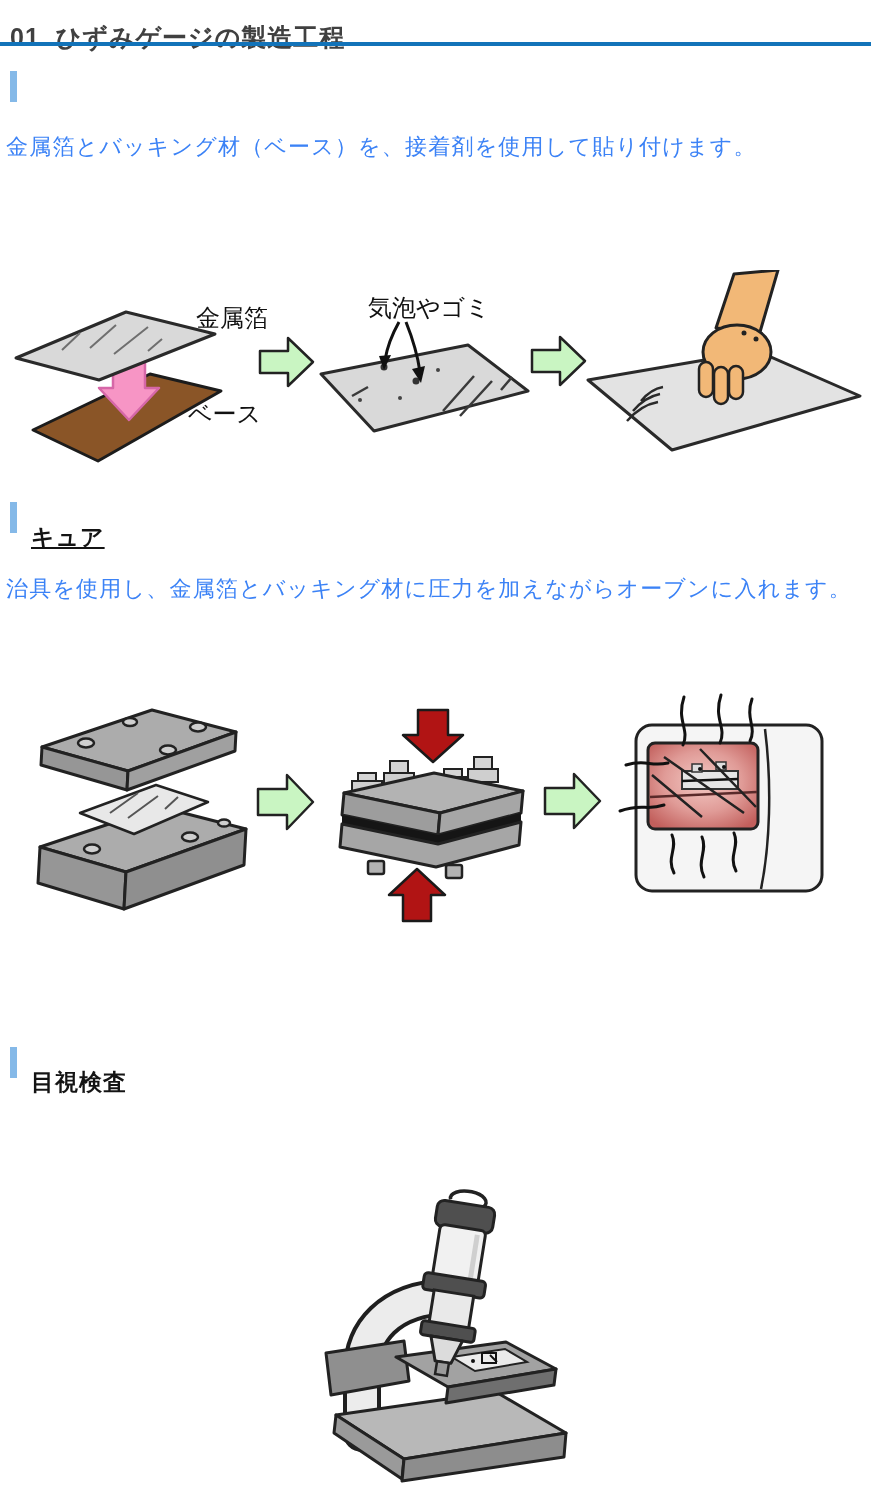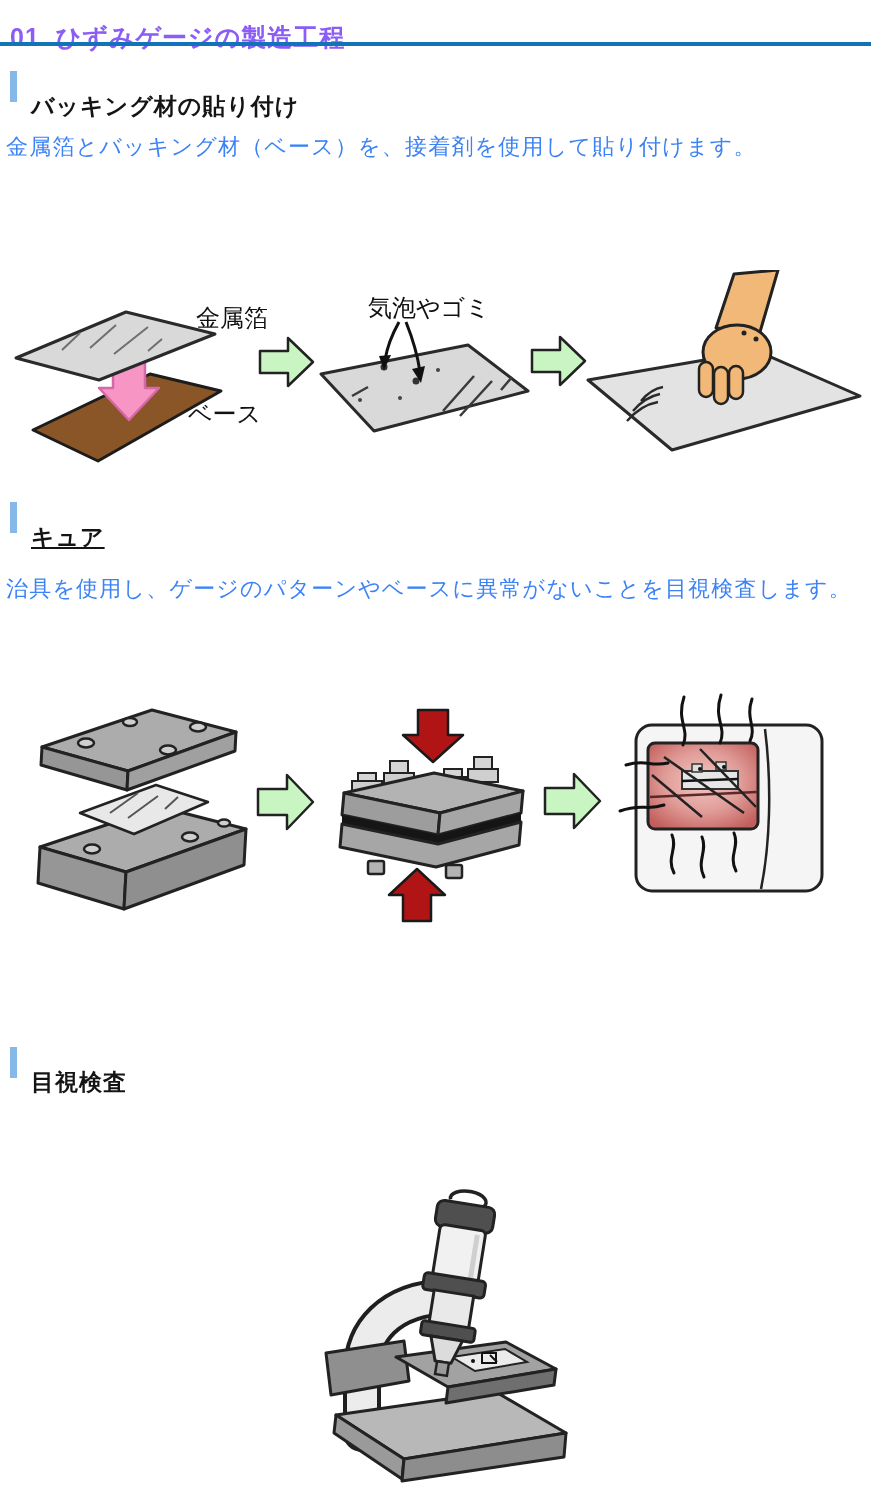--- a/index.html
+++ b/index.html
@@ -2,21 +2,21 @@
 <html><head>
 <meta charset="utf-8">
 <style>
   html,body { margin:0; padding:0; background:#ffffff; }
   .page {
     position:relative; width:871px; height:1509px; background:#ffffff;
     font-family:"Liberation Sans", sans-serif; overflow:hidden;
   }
   .abs { position:absolute; }
   .title {
-    left:10px; top:4px; font-size:25px; font-weight:bold; color:#8b5cf6;
+    left:10px; top:4px; font-size:25px; font-weight:bold; color:#404040;
     letter-spacing:1px; white-space:nowrap;
   }
   .rule { left:0; top:42px; width:871px; height:4px; background:#1273b9; }
   .sec-bar { width:7px; background:#85b9e8; left:10px; height:31px; }
   .sec-h {
     left:31px; font-size:23px; font-weight:bold; color:#141414;
     letter-spacing:1px; line-height:31px; white-space:nowrap;
   }
   .body-line {
     left:6px; font-size:22px; color:#3b82f6; letter-spacing:1.2px;
@@ -26,21 +26,20 @@
 </style>
 </head>
 <body>
 
 <div class="page">
 
   <h1 class="abs title">01. ひずみゲージの製造工程</h1>
   <div class="abs rule"></div>
 
   <div class="abs sec-bar" style="top:71px;"></div>
-  <h2 class="abs sec-h" style="top:72px;">バッキング材の貼り付け</h2>
   <div class="abs body-line" style="top:131px;">金属箔とバッキング材（ベース）を、接着剤を使用して貼り付けます。</div>
 
   <svg class="abs" style="left:0; top:270px;" width="871" height="210" viewBox="0 0 871 210">
 
     <polygon points="33,160 150,104 221,121 98,191" fill="#8a5527" stroke="#1c1c1c" stroke-width="3" stroke-linejoin="round"></polygon>
 
     <polygon points="113,90 145,90 145,118 159,118 129,150 99,118 113,118" fill="#f795c5" stroke="#d667a8" stroke-width="2.5" stroke-linejoin="round"></polygon>
 
     <polygon points="16,88 126,42 215,64 99,110" fill="#d9d9d9" stroke="#2a2a2a" stroke-width="3" stroke-linejoin="round"></polygon>
     <path d="M62,80 L80,63 M90,78 L116,55 M114,84 L148,57 M148,81 L162,69" stroke="#6f6f6f" stroke-width="2" fill="none"></path>
@@ -72,21 +71,21 @@
       <rect x="699" y="92" width="14" height="35" rx="7" fill="#f2b877" stroke="#222" stroke-width="2.5"></rect>
       <rect x="714" y="97" width="14" height="37" rx="7" fill="#f2b877" stroke="#222" stroke-width="2.5"></rect>
       <rect x="729" y="96" width="14" height="33" rx="7" fill="#f2b877" stroke="#222" stroke-width="2.5"></rect>
       <circle cx="744" cy="63" r="2.5" fill="#222"></circle>
       <circle cx="756" cy="69" r="2.5" fill="#222"></circle>
     </g>
   </svg>
 
   <div class="abs sec-bar" style="top:502px;"></div>
   <h2 class="abs sec-h" style="top:503px;text-decoration:underline;">キュア</h2>
-  <div class="abs body-line" style="top:573px;">治具を使用し、ゲージのパターンやベースに異常がないことを目視検査します。</div>
+  <div class="abs body-line" style="top:573px;">治具を使用し、金属箔とバッキング材に圧力を加えながらオーブンに入れます。</div>
 
   <svg class="abs" style="left:0; top:685px;" width="871" height="250" viewBox="0 0 871 250">
     <defs>
       <radialGradient id="glow" cx="50%" cy="45%" r="65%">
         <stop offset="0%" stop-color="#f3c9c4"></stop>
         <stop offset="55%" stop-color="#e09b97"></stop>
         <stop offset="100%" stop-color="#c25f5c"></stop>
       </radialGradient>
     </defs>
 

